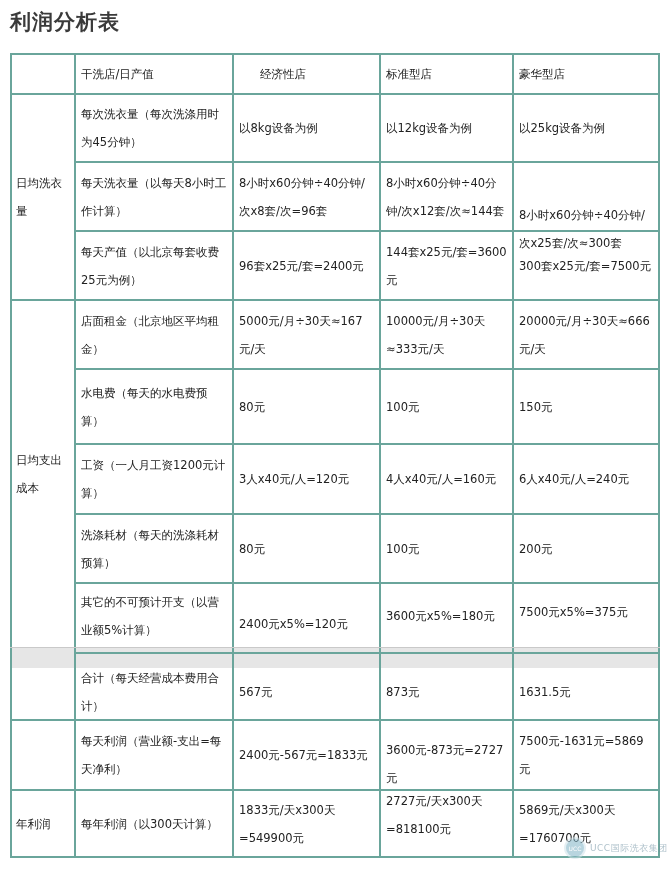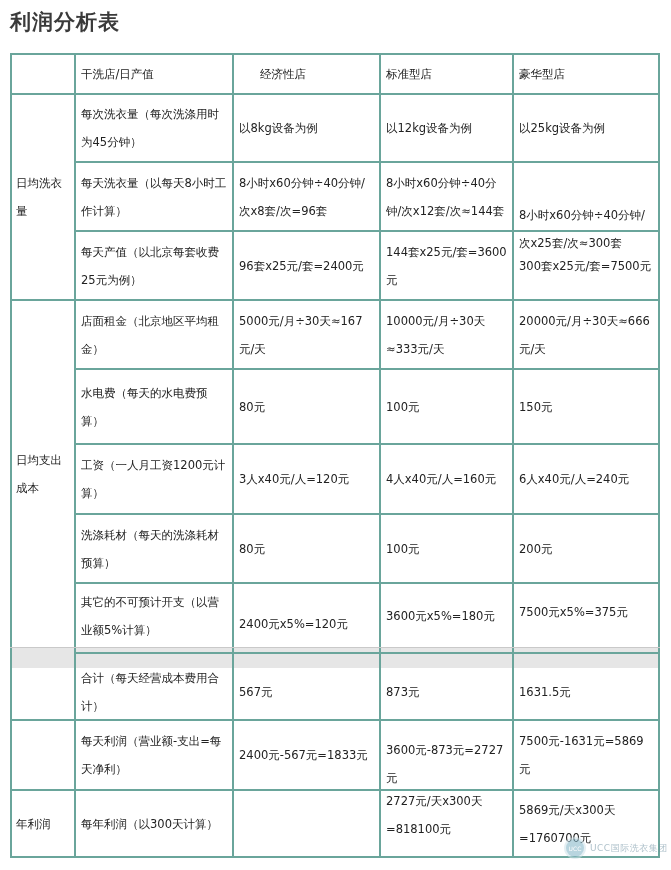--- a/index.html
+++ b/index.html
@@ -84,20 +84,21 @@
   <div class="cell" style="left:223px;top:610px;width:147px;height:57px;">567元</div>
   <div class="cell" style="left:370px;top:610px;width:133px;height:57px;">873元</div>
   <div class="cell" style="left:503px;top:610px;width:147px;height:57px;">1631.5元</div>
 
   <div class="cell" style="left:65px;top:667px;width:158px;height:70px;">每天利润（营业额-支出=每天净利）</div>
   <div class="cell" style="left:223px;top:667px;width:147px;height:70px;">2400元-567元=1833元</div>
   <div class="cell" style="left:370px;top:667px;width:133px;height:70px;margin-top:9px;">3600元-873元=2727元</div>
   <div class="cell" style="left:503px;top:667px;width:147px;height:70px;">7500元-1631元=5869元</div>
 
   <div class="cell" style="left:65px;top:737px;width:158px;height:67px;">每年利润（以300天计算）</div>
+  <div class="cell" style="left:223px;top:737px;width:147px;height:67px;">1833元/天x300天=549900元</div>
   <div class="cell" style="left:370px;top:737px;width:133px;height:50px;">2727元/天x300天=818100元</div>
   <div class="cell" style="left:503px;top:737px;width:147px;height:67px;">5869元/天x300天=1760700元</div>
 
   <div class="vline" style="left:0;top:0;height:805px;"></div>
   <div class="vline" style="left:64px;top:0;height:805px;"></div>
   <div class="vline" style="left:222px;top:0;height:805px;"></div>
   <div class="vline" style="left:369px;top:0;height:805px;"></div>
   <div class="vline" style="left:502px;top:0;height:805px;"></div>
   <div class="vline" style="left:648px;top:0;height:805px;"></div>
 

